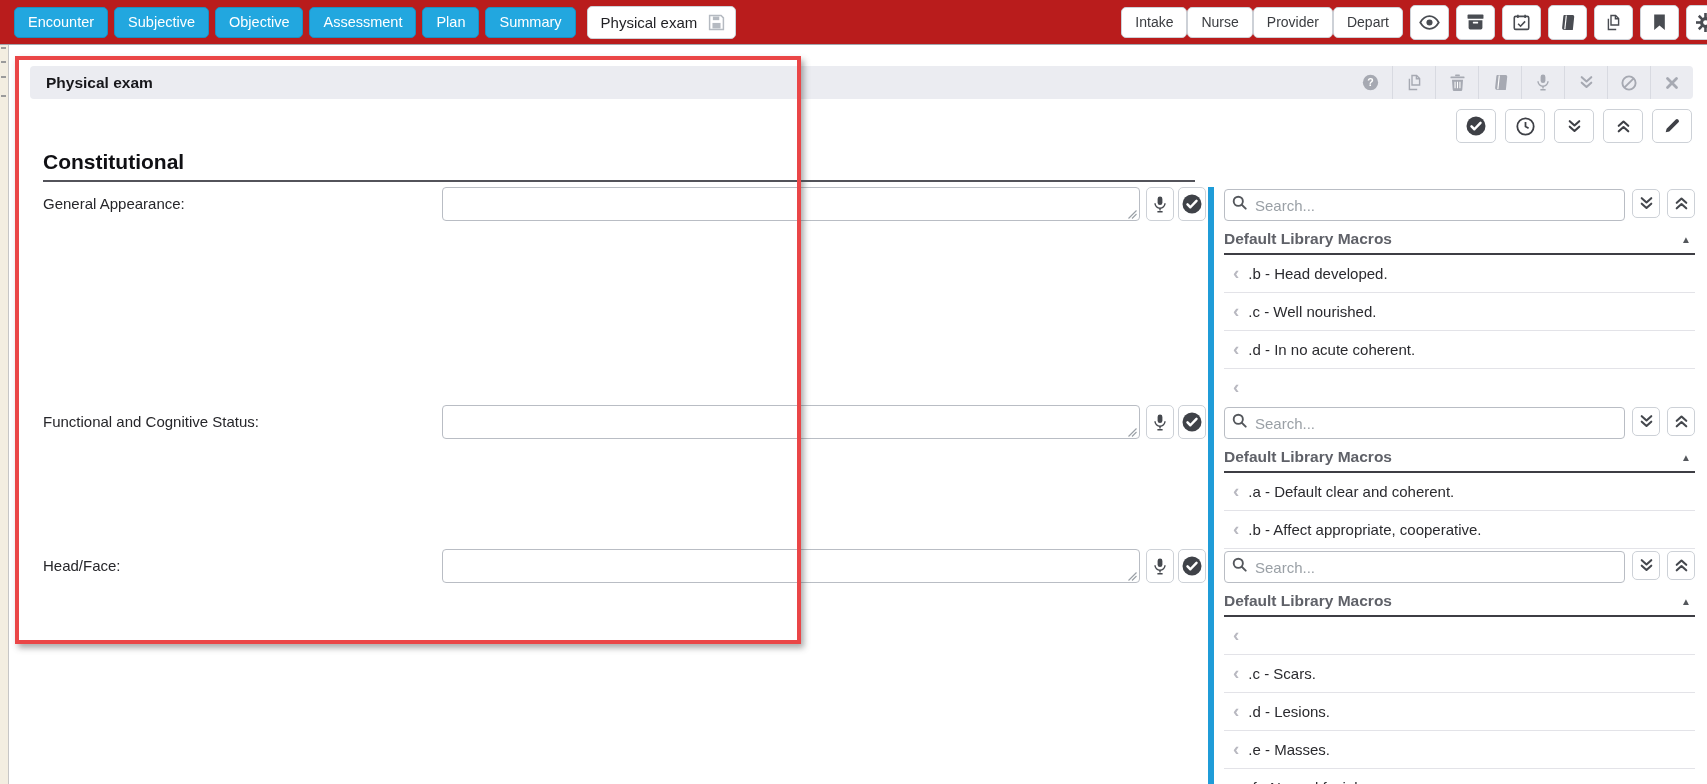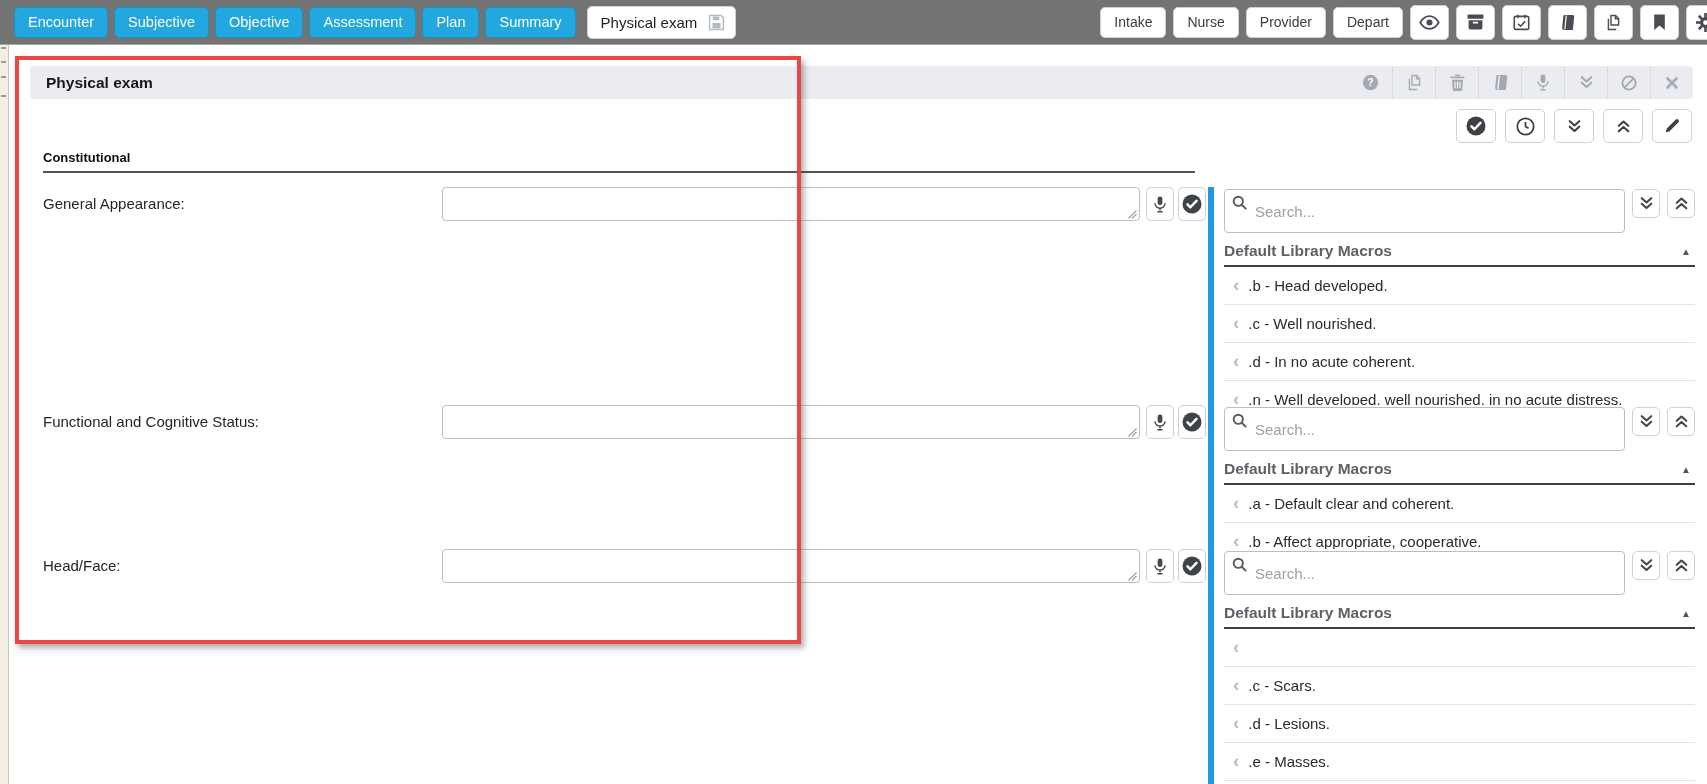--- a/index.html
+++ b/index.html
@@ -1,21 +1,21 @@
 <!DOCTYPE html>
 <html style="--accent: #22a7df; --bar: #1f9cd8; --annot: #ea4647;"><head>
 <meta charset="utf-8">
 <style>
   html,body{margin:0;padding:0;}
   body{font-family:"Liberation Sans", sans-serif; background:#fff;}
   #app{position:relative;width:1707px;height:784px;overflow:hidden;background:#fff;}
   button{font-family:inherit;cursor:pointer;background:#fff;border:1px solid #cdd1d7;border-radius:5px;padding:0;}
 
   
-  .topbar{position:absolute;top:0;left:0;right:0;height:45px;background:#737373;
+  .topbar{position:absolute;top:0;left:0;right:0;height:45px;background:#b91c1c;
     border-bottom:1px solid #a2a6ad;display:flex;align-items:center;padding-left:14px;box-sizing:border-box;z-index:10;}
   .nav-btn{background:var(--accent,#22a7df);color:#fff;border:1px solid #1b90c2;height:31px;
     padding:0 13px;font-size:14.5px;margin-right:6px;}
   .tab-pill{display:flex;align-items:center;gap:11px;background:#fff;border:1px solid #cdd1d7;border-radius:5px;
     height:31px;padding:0 10px 0 13px;margin-left:5px;font-size:15px;color:#1f1f23;}
   .tab-pill .save-ic{color:#b5bac1;display:flex;}
   .right-group{margin-left:auto;display:flex;align-items:center;gap:7px;margin-right:-18px;}
   .role-btn{height:31px;padding:0 13px;font-size:14px;color:#3a3c40;}
   .tool-btn{width:39px;height:35px;display:flex;align-items:center;justify-content:center;color:#494c52;}
   .ic{display:inline-flex;align-items:center;justify-content:center;}
@@ -32,39 +32,39 @@
   .ph-icons{margin-left:auto;display:flex;height:100%;}
   .ph-cell{width:43px;height:100%;display:flex;align-items:center;justify-content:center;color:#a6a9b2;
     background:transparent;border:none;border-left:1px solid #d8dae1;border-radius:0;}
   .ph-cell:first-child{border-left:none;}
 
   
   .action-row{position:absolute;top:109px;right:15px;display:flex;gap:9px;}
   .act-btn{width:40px;height:34px;display:flex;align-items:center;justify-content:center;color:#3e4046;}
 
   
-  .section-title{position:absolute;left:43px;top:150px;width:1152px;font-weight:bold;font-size:13px;color:#101014;
+  .section-title{position:absolute;left:43px;top:150px;width:1152px;font-weight:bold;font-size:21px;color:#101014;
     padding-bottom:6px;border-bottom:2px solid #53535a;}
 
   
   .field-row{position:absolute;left:0;width:1707px;}
   .f-label{position:absolute;left:43px;top:0;line-height:34px;font-size:15px;color:#26262a;}
   .ta-wrap{position:absolute;left:442px;top:0;width:698px;height:34px;}
   .f-ta{width:100%;height:100%;box-sizing:border-box;border:1px solid #b9bdc4;border-radius:4px;resize:none;
     padding:5px 9px;font-family:inherit;font-size:14px;outline:none;}
   .grip{position:absolute;right:3px;bottom:2px;pointer-events:none;}
   .mini-btn{position:absolute;top:0;width:28px;height:34px;display:flex;align-items:center;justify-content:center;color:#45484e;}
   .mini-btn.mic{left:1146px;}
   .mini-btn.chk{left:1178px;color:#3f4248;}
 
   
   .macro-panel{position:absolute;left:1208px;top:0;width:499px;box-sizing:border-box;
     border-left:6px solid var(--bar,#1f9cd8);padding:2px 12px 0 10px;background:#fff;}
   .m-search-row{display:flex;gap:7px;margin-bottom:6px;}
-  .m-search{position:relative;flex:1;height:44px;}
+  .m-search{position:relative;flex:1;height:32px;}
   .m-search input{width:100%;height:100%;box-sizing:border-box;border:1px solid #b9bdc4;border-radius:4px;
     padding:0 8px 0 30px;font-family:inherit;font-size:15px;color:#333;outline:none;}
   .m-search input::placeholder{color:#9aa0a6;}
   .m-search .mag{position:absolute;left:8px;top:6px;color:#54575c;}
   .sq-btn{width:28px;height:29px;display:flex;align-items:center;justify-content:center;color:#45484e;}
   .m-head{display:flex;justify-content:space-between;align-items:center;padding:3px 4px 5px 0;
     border-bottom:2px solid #3e3e44;font-weight:bold;color:#5f6168;font-size:15.5px;}
   .tri{font-size:10px;color:#54575c;}
   .m-item{height:37px;display:flex;align-items:center;gap:9px;padding-left:9px;border-bottom:1px solid #e3e3e8;
     font-size:15px;color:#2a2a2e;}
@@ -94,21 +94,21 @@
         <span class="ic" id="saveIconSlot">
             <svg width="17" height="17" viewBox="0 0 16 16">
               <path d="M1.5 1.5h10.8l2.2 2.2v10.8H1.5z" fill="none" stroke="currentColor" stroke-width="1.4"></path>
               <rect x="4.2" y="8.4" width="7.6" height="5.2" fill="currentColor"></rect>
               <rect x="4.6" y="2.4" width="6" height="3.4" fill="currentColor"></rect>
             </svg>
           </span>
       </button>
     </div>
     <div class="right-group">
-      <div id="roleGroup" style="display:flex;gap:7px;">
+      <div id="roleGroup" style="display:flex;">
           <button class="role-btn">Intake</button>
           <button class="role-btn">Nurse</button>
           <button class="role-btn">Provider</button>
           <button class="role-btn">Depart</button>
         </div>
       <div id="toolIcons" style="display:flex;gap:7px;">
           <button class="tool-btn">
             <span class="ic">
               <svg width="21" height="15" viewBox="0 0 20 14">
                 <path d="M1.2 7C4 2.2 7 1 10 1s6 1.2 8.8 6C16 11.8 13 13 10 13S4 11.8 1.2 7z" fill="none" stroke="currentColor" stroke-width="1.7"></path>
@@ -359,21 +359,20 @@
             <div class="m-item">
               <span class="chev">‹</span>
               <span class="m-txt">.c - Well nourished.</span>
             </div>
             <div class="m-item">
               <span class="chev">‹</span>
               <span class="m-txt">.d - In no acute coherent.</span>
             </div>
             <div class="m-item">
               <span class="chev">‹</span>
-              <span class="m-txt">.n - Well developed, well nourished, in no acute distress.</span>
             </div>
           </div>
         </div>
       </div>
       <div class="field-row" style="top: 405px;">
         <div class="f-label">Functional and Cognitive Status:</div>
         <div class="ta-wrap"><textarea class="f-ta" style=""></textarea><span class="grip ic">
             <svg width="9" height="9" viewBox="0 0 9 9" stroke="#9aa0a6" stroke-width="1.1">
               <path d="M0.5 8.5L8.5 0.5M4 8.5L8.5 4" fill="none"></path>
             </svg>

